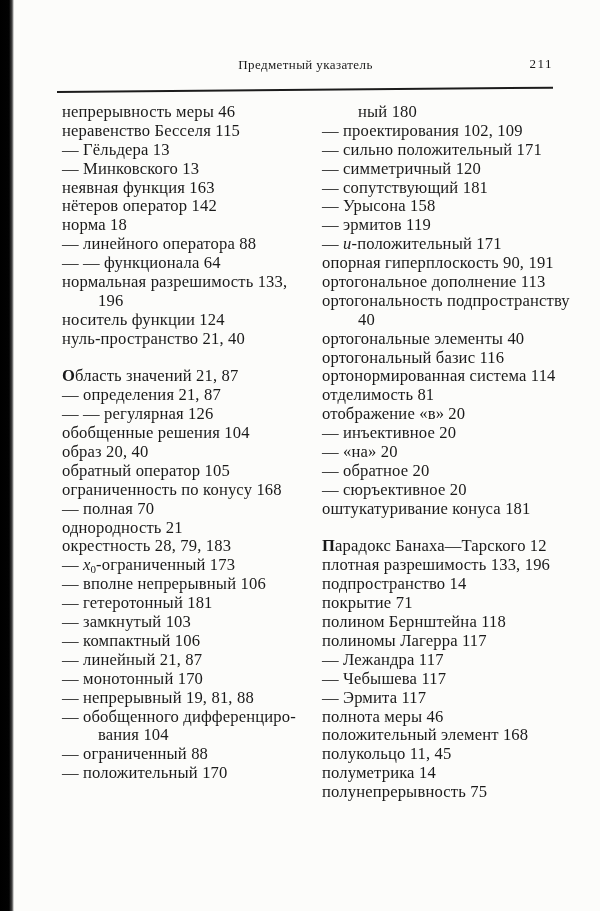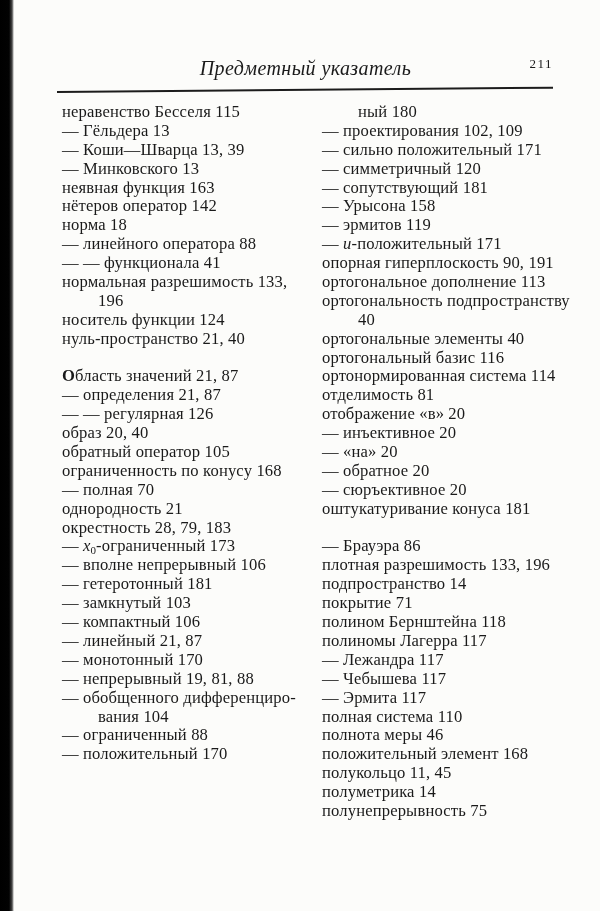--- a/index.html
+++ b/index.html
@@ -8,21 +8,21 @@
     background:#fcfcfa;color:#1a1a1a;
     font-family:"Liberation Serif","DejaVu Serif",serif;
   }
   .binding{
     position:absolute;left:0;top:0;width:14px;height:911px;
     background:linear-gradient(to right,#000 0%,#020202 65%,#474747 86%,#fcfcfa 100%);
   }
   .header{position:absolute;left:58px;top:57px;width:495px;height:24px}
   .htitle{
     position:absolute;left:0;right:0;top:0;text-align:center;
-    font-style:italic;font-size:20px;letter-spacing:.4px;white-space:nowrap;
+    font-size:13px;letter-spacing:.4px;white-space:nowrap;
   }
   .pagenum{position:absolute;right:0;top:-1px;font-size:13px;letter-spacing:1.5px}
   .rule{
     position:absolute;left:57px;top:91px;width:496px;height:2.4px;
     background:#1c1c1c;transform:rotate(-0.5deg);transform-origin:left center;
   }
   .col{position:absolute;top:103px;font-size:16.6px;letter-spacing:.15px}
   .col-left{left:62px;width:258px}
   .col-right{left:322px;width:272px}
   .line{height:18.9px;line-height:18.9px;white-space:nowrap}
@@ -38,37 +38,38 @@
 <div class="binding"></div>
 
 <div class="header">
   <span class="htitle">Предметный указатель</span>
   <span class="pagenum">211</span>
 </div>
 
 <div class="rule"></div>
 
 <div class="col col-left" id="col-left">
+    <div class="line"><span>непрерывность меры 46</span></div>
     <div class="line"><span>неравенство Бесселя 115</span></div>
     <div class="line"><span>— Гёльдера 13</span></div>
-    <div class="line"><span>— Коши—Шварца 13, 39</span></div>
     <div class="line"><span>— Минковского 13</span></div>
     <div class="line"><span>неявная функция 163</span></div>
     <div class="line"><span>нётеров оператор 142</span></div>
     <div class="line"><span>норма 18</span></div>
     <div class="line"><span>— линейного оператора 88</span></div>
-    <div class="line"><span>— — функционала 41</span></div>
+    <div class="line"><span>— — функционала 64</span></div>
     <div class="line"><span>нормальная разрешимость 133,</span></div>
     <div class="line wrap"><span>196</span></div>
     <div class="line"><span>носитель функции 124</span></div>
     <div class="line"><span>нуль-пространство 21, 40</span></div>
     <div class="line gap"></div>
     <div class="line"><span class="b">О</span><span>бласть значений 21, 87</span></div>
     <div class="line"><span>— определения 21, 87</span></div>
     <div class="line"><span>— — регулярная 126</span></div>
+    <div class="line"><span>обобщенные решения 104</span></div>
     <div class="line"><span>образ 20, 40</span></div>
     <div class="line"><span>обратный оператор 105</span></div>
     <div class="line"><span>ограниченность по конусу 168</span></div>
     <div class="line"><span>— полная 70</span></div>
     <div class="line"><span>однородность 21</span></div>
     <div class="line"><span>окрестность 28, 79, 183</span></div>
     <div class="line"><span>— </span><span class="i">x</span><span class="sb">0</span><span>-ограниченный 173</span></div>
     <div class="line"><span>— вполне непрерывный 106</span></div>
     <div class="line"><span>— гетеротонный 181</span></div>
     <div class="line"><span>— замкнутый 103</span></div>
@@ -98,28 +99,27 @@
     <div class="line"><span>ортогональный базис 116</span></div>
     <div class="line"><span>ортонормированная система 114</span></div>
     <div class="line"><span>отделимость 81</span></div>
     <div class="line"><span>отображение «в» 20</span></div>
     <div class="line"><span>— инъективное 20</span></div>
     <div class="line"><span>— «на» 20</span></div>
     <div class="line"><span>— обратное 20</span></div>
     <div class="line"><span>— сюръективное 20</span></div>
     <div class="line"><span>оштукатуривание конуса 181</span></div>
     <div class="line gap"></div>
-    <div class="line"><span>— Брауэра 86</span></div>
+    <div class="line"><span class="b">П</span><span>арадокс Банаха—Тарского 12</span></div>
     <div class="line"><span>плотная разрешимость 133, 196</span></div>
     <div class="line"><span>подпространство 14</span></div>
     <div class="line"><span>покрытие 71</span></div>
     <div class="line"><span>полином Бернштейна 118</span></div>
     <div class="line"><span>полиномы Лагерра 117</span></div>
     <div class="line"><span>— Лежандра 117</span></div>
     <div class="line"><span>— Чебышева 117</span></div>
     <div class="line"><span>— Эрмита 117</span></div>
-    <div class="line"><span>полная система 110</span></div>
     <div class="line"><span>полнота меры 46</span></div>
     <div class="line"><span>положительный элемент 168</span></div>
     <div class="line"><span>полукольцо 11, 45</span></div>
     <div class="line"><span>полуметрика 14</span></div>
     <div class="line"><span>полунепрерывность 75</span></div>
   </div>
 
 </body></html>

